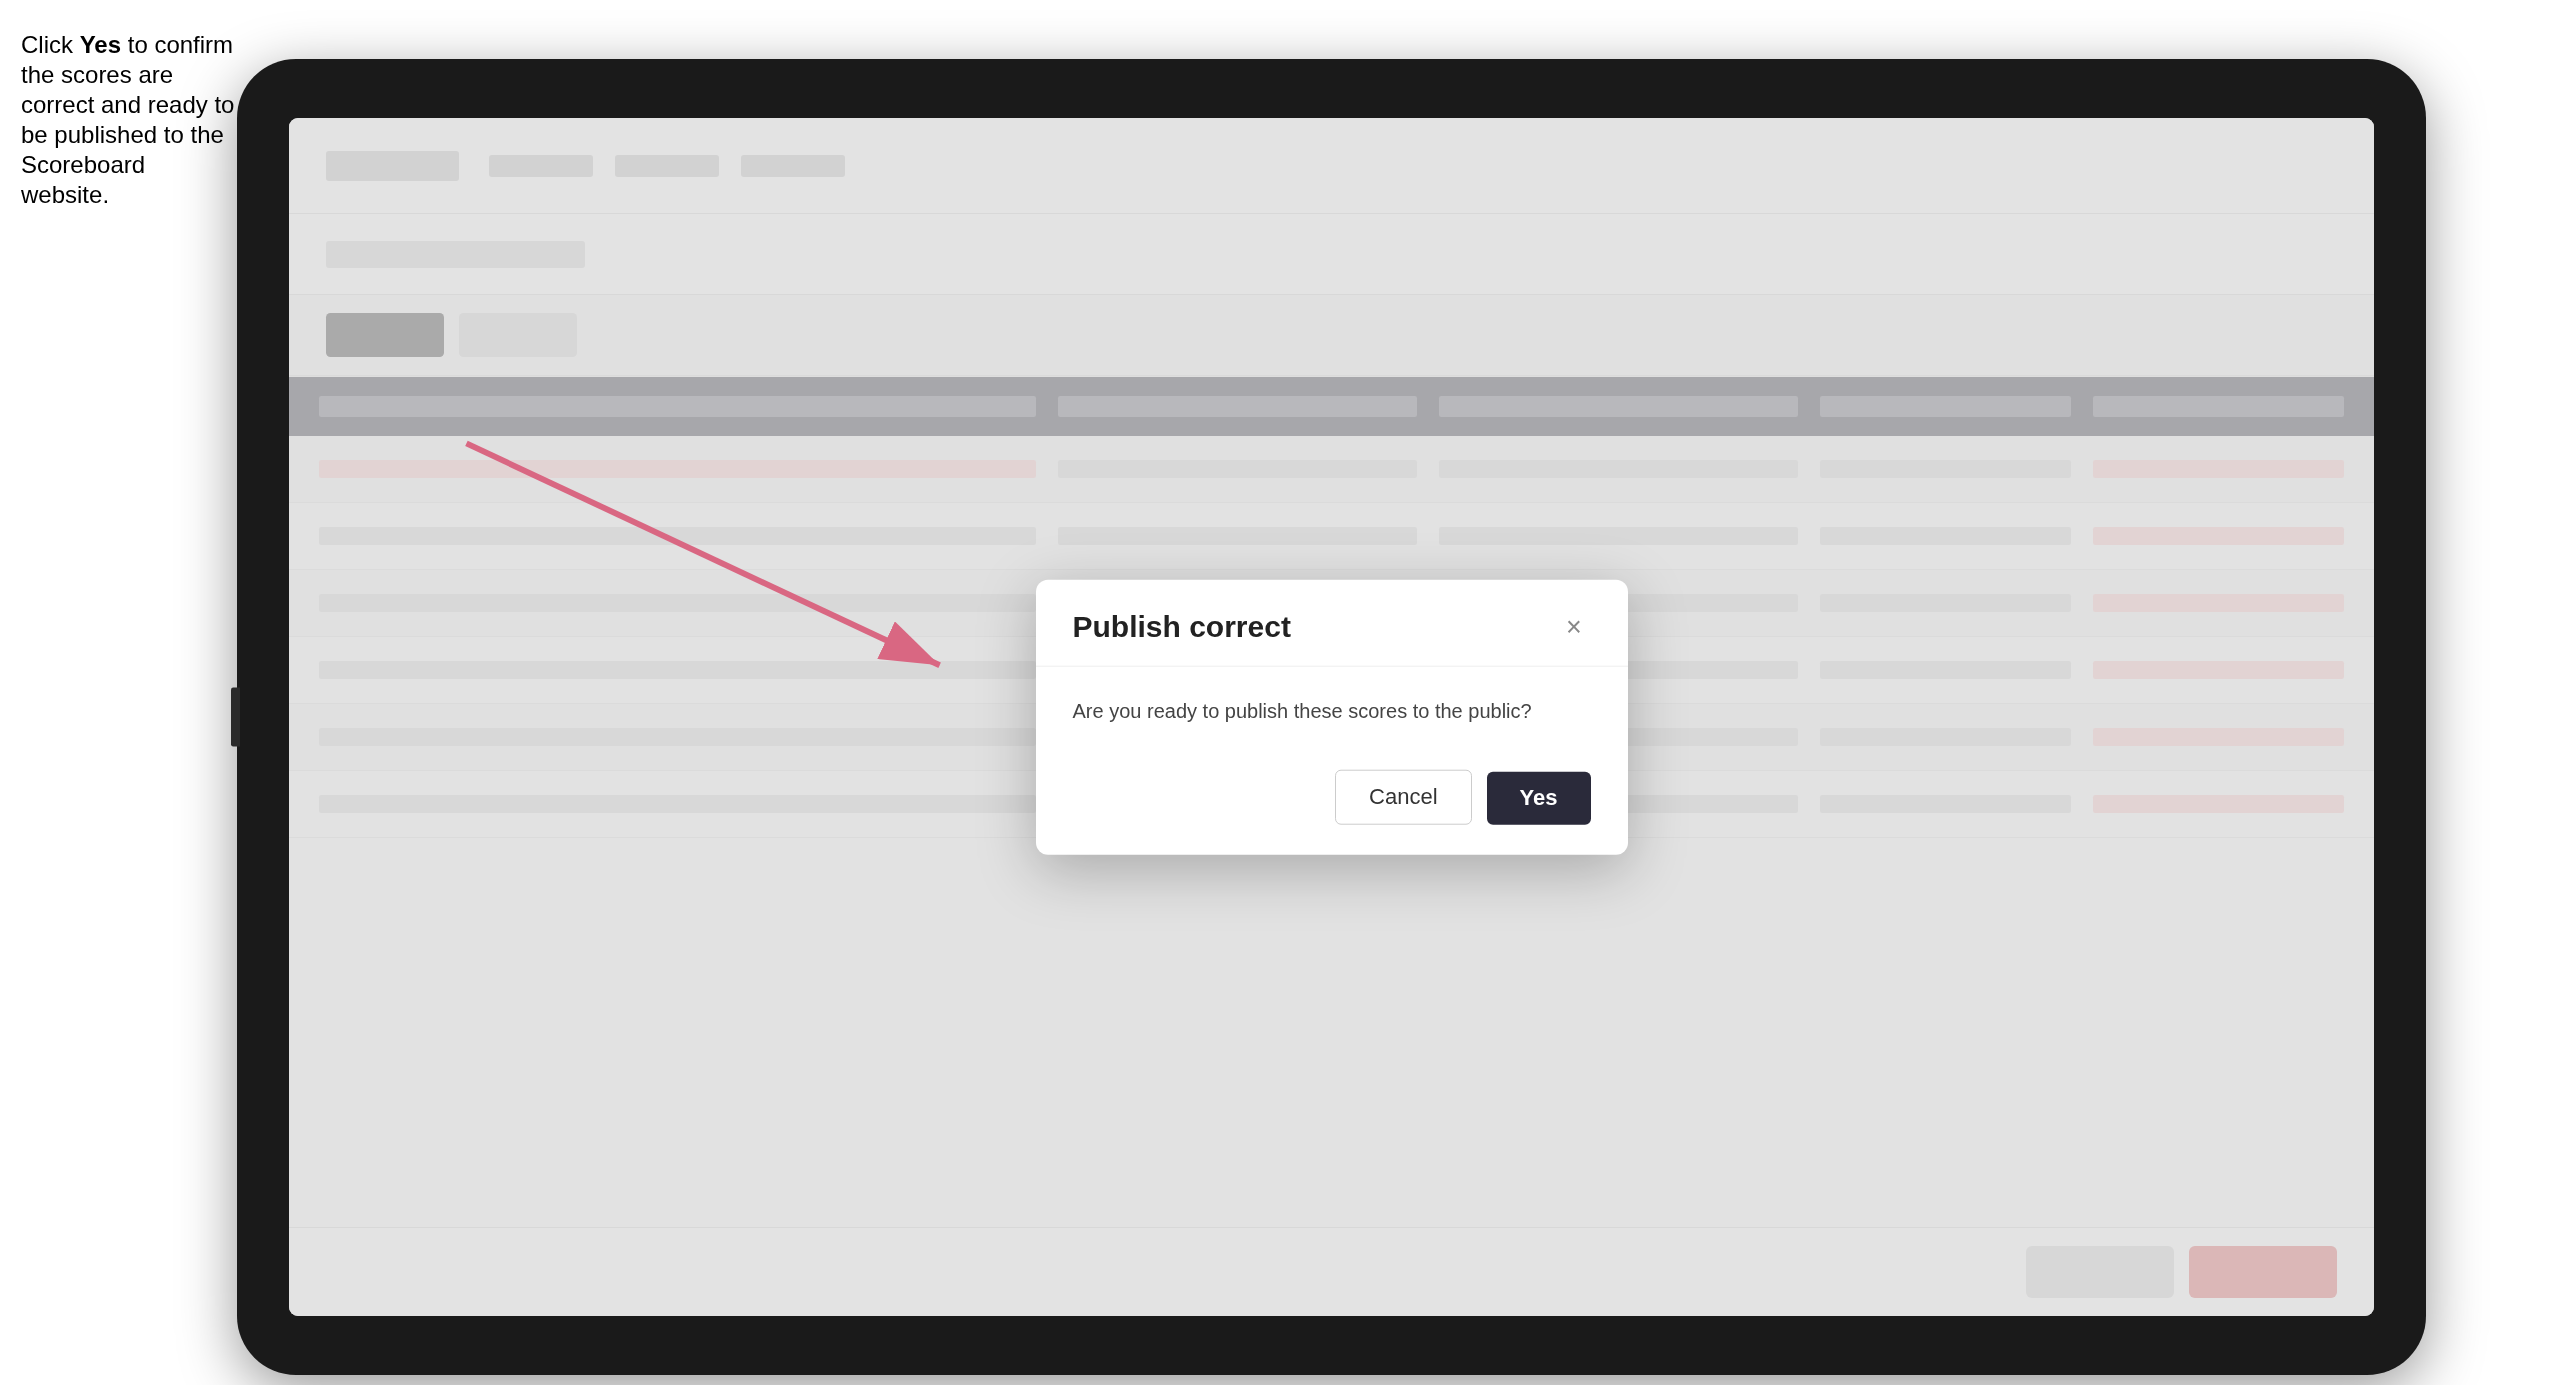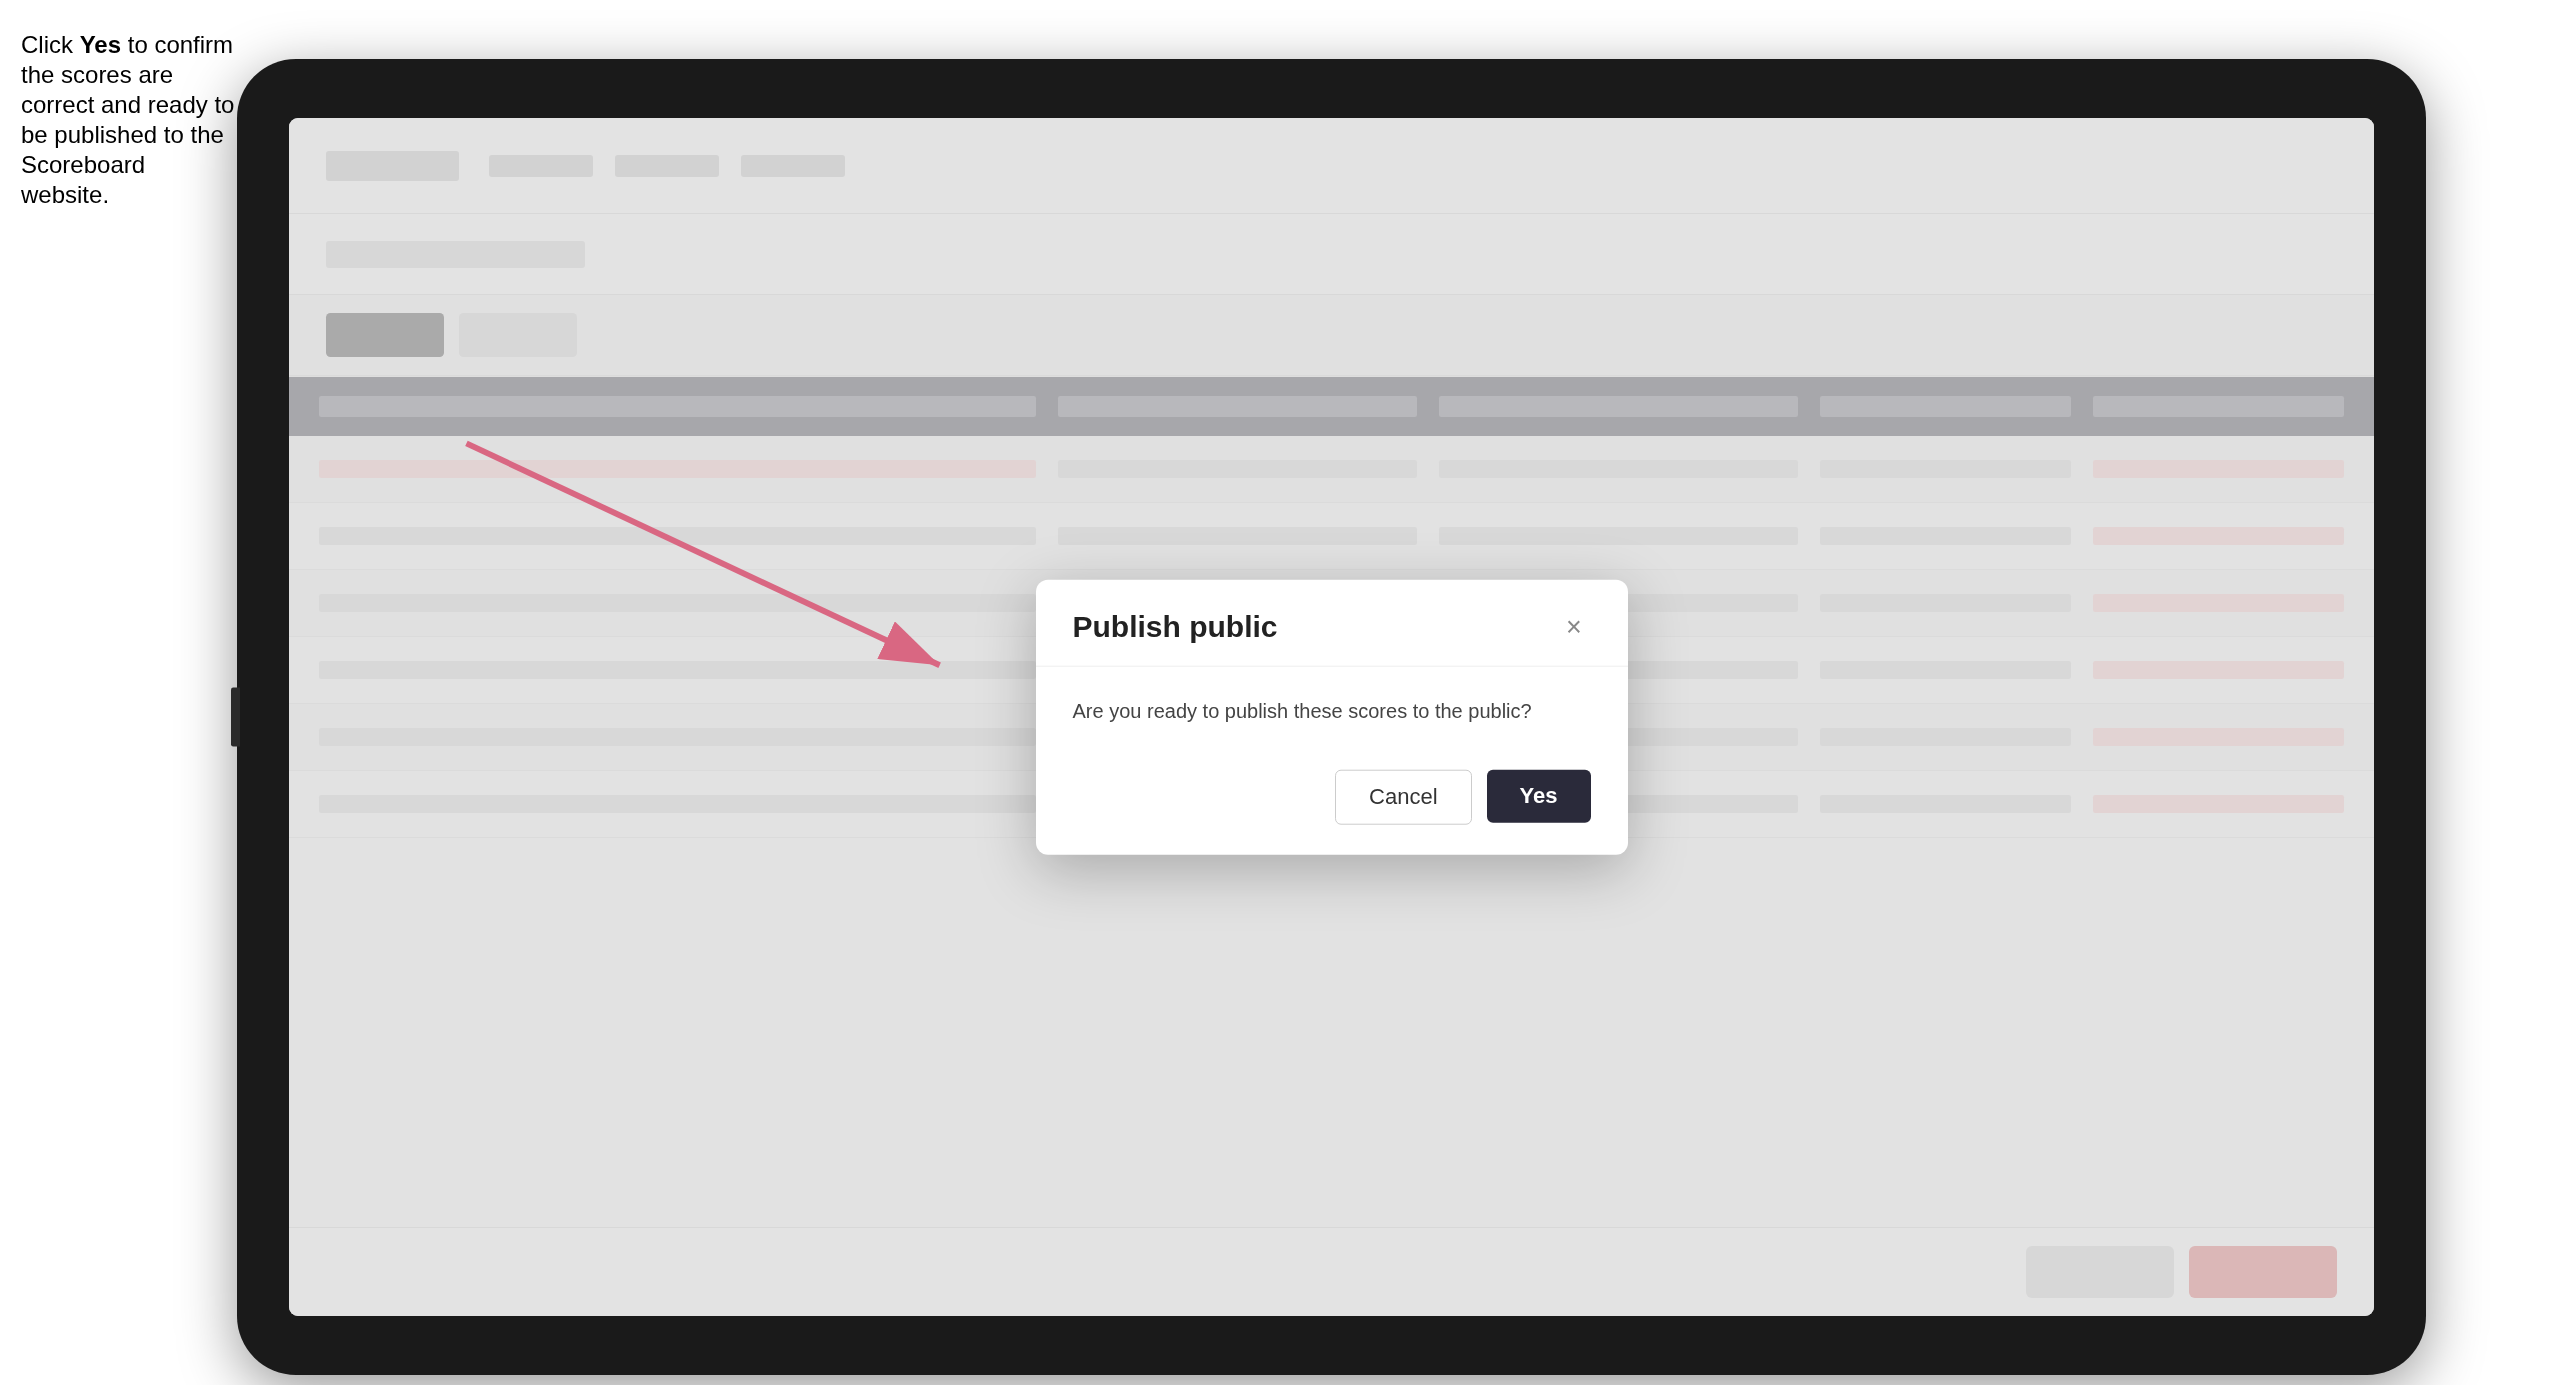--- a/index.html
+++ b/index.html
@@ -237,21 +237,21 @@
     .modal-body {
       padding: 30px 37px;
     }
     .modal-message {
       font-size: 20px;
       color: #444444;
       line-height: 1.4;
     }
     .modal-footer {
       display: flex;
-      align-items: flex-start;
+      align-items: flex-end;
       justify-content: flex-end;
       padding: 15px 37px 30px 42px;
       gap: 15px;
     }
 
     .btn-cancel {
       padding: 13.3px 33px;
       font-size: 22px;
       background: #ffffff;
       border: 1.1px solid #cccccc;
@@ -380,21 +380,21 @@
 
     <div class="app-footer">
       <div class="footer-btn"></div>
       <div class="footer-btn primary"></div>
     </div>
 
     <div class="overlay"></div>
 
     <div class="modal">
       <div class="modal-header">
-        <span class="modal-title">Publish public</span>
+        <span class="modal-title">Publish correct</span>
         <span class="modal-close">×</span>
       </div>
       <div class="modal-body">
         <p class="modal-message">Are you ready to publish these scores to the public?</p>
       </div>
       <div class="modal-footer">
         <button class="btn-cancel">Cancel</button>
         <button class="btn-yes">Yes</button>
       </div>
     </div>

